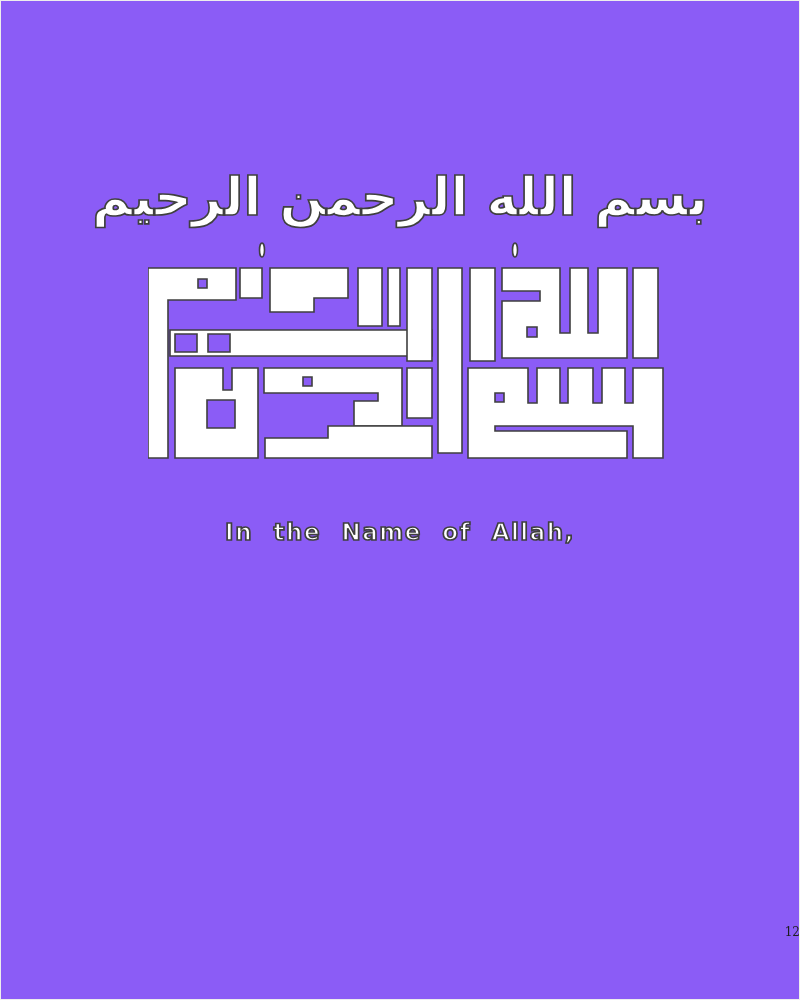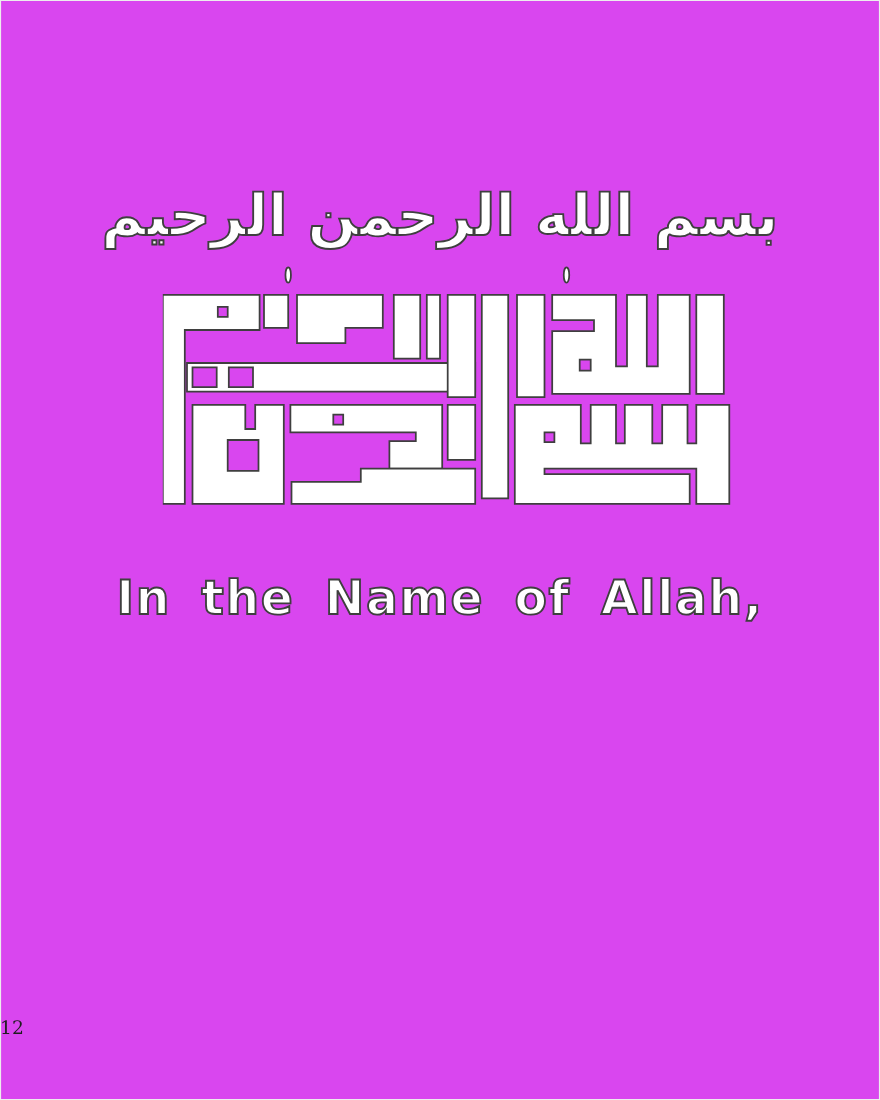--- a/index.html
+++ b/index.html
@@ -1,42 +1,42 @@
 <!DOCTYPE html>
 <html><head>
 <meta charset="utf-8">
 <style>
   html,body{margin:0;padding:0;background:#fff;}
   .page{
-    position:relative;width:800px;height:1000px;background:#d946ef;
+    position:relative;width:800px;height:1000px;background:#8b5cf6;
     font-family:"DejaVu Sans",sans-serif;overflow:hidden;
     box-shadow:inset 0 0 0 1px #ededed;
   }
   .outline-text{
     color:#ffffff;
     -webkit-text-stroke:1.7px #3f3f3f;
     text-shadow:0 0 1px #9a9a9a;
     font-weight:bold;
   }
   .arabic-callig{
     position:absolute;top:166px;left:0;width:100%;
     text-align:center;direction:rtl;
     font-size:52px;line-height:1.2;
     letter-spacing:2px;
   }
   .kufic-wrap{position:absolute;left:148px;top:240px;width:520px;height:220px;}
   .en-line{
     position:absolute;left:0;width:100%;text-align:center;
-    font-size:43px;letter-spacing:1.5px;word-spacing:11px;line-height:1.2;
+    font-size:23px;letter-spacing:1.5px;word-spacing:11px;line-height:1.2;
   }
   .en-line-1{top:519px;}
   .en-line-2{top:580px;}
   .page-number{
-    position:absolute;top:925px;left:0;width:100%;text-align:left;
-    font-family:"DejaVu Serif",serif;font-size:17px;color:#1e1e1e;
+    position:absolute;top:925px;left:0;width:100%;text-align:right;
+    font-family:"DejaVu Serif",serif;font-size:12px;color:#1e1e1e;
   }
 </style>
 </head>
 <body>
 
 <div class="page">
 
   <div class="arabic-callig outline-text">بسم الله الرحمن الرحيم</div>
 
   <div class="kufic-wrap">

